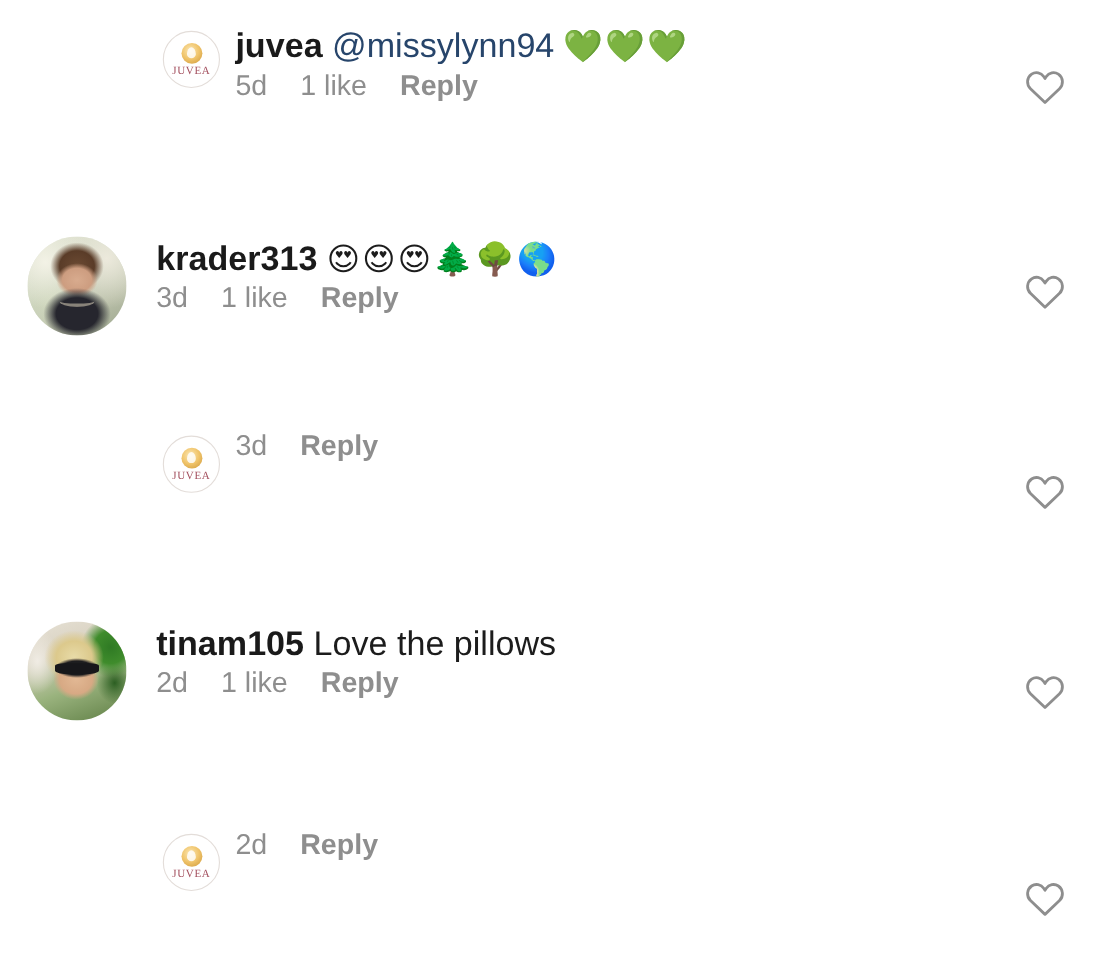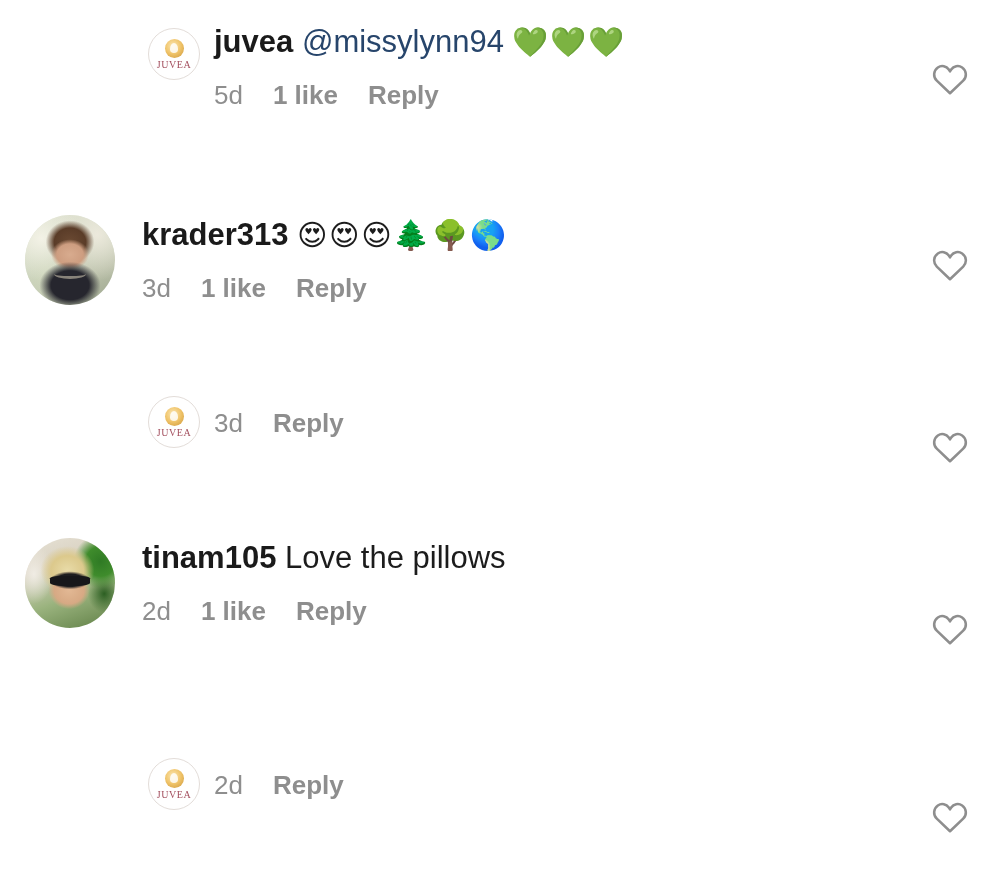--- a/index.html
+++ b/index.html
@@ -164,30 +164,29 @@
     color: #1c1c1c;
     font-weight: normal;
   }
   .c-emoji {
     font-family: "DejaVu Sans", sans-serif;
     font-size: 29px;
     letter-spacing: 2px;
   }
 
   .meta-row {
-    margin-top: 18px;
     display: flex;
     align-items: flex-start;
     color: #8e8e8e;
     font-size: 26px;
     line-height: 30px;
     white-space: nowrap;
   }
   .meta-time { margin-right: 30px; font-weight: normal; }
-  .meta-likes { margin-right: 30px; font-weight: bold; }
+  .meta-likes { margin-right: 30px; font-weight: normal; }
   .meta-reply { font-weight: bold; }
 
   
   .like-heart {
     position: absolute;
     right: 32px;
     width: 36px;
     height: 34px;
   }
   .like-heart svg { display: block; width: 100%; height: 100%; }
@@ -248,21 +247,21 @@
           <span class="meta-time">3d</span>
           <span class="meta-reply">Reply</span>
         </div>
       </div>
     </div>
     <div class="like-heart" style="top: 430px;">
       <svg viewBox="0 0 24 22" aria-hidden="true">
         <path d="M12 20.5 L3.2 12.1 C0.6 9.6 0.9 5.4 3.9 3.3 C6.4 1.6 9.6 2.4 11.2 4.7 L12 5.9 L12.8 4.7 C14.4 2.4 17.6 1.6 20.1 3.3 C23.1 5.4 23.4 9.6 20.8 12.1 Z" fill="none" stroke="#8e8e8e" stroke-width="1.7" stroke-linejoin="round"></path>
       </svg>
     </div>
-    <div class="comment-row level-top" style="top: 538px;">
+    <div class="comment-row level-top" style="top: 565px;">
       <div class="avatar top-level avatar-photo">
         <div class="photo-canvas photo-tinam"></div>
       </div>
       <div class="comment-body">
         <div class="comment-line"><span class="c-username">tinam105</span> <span class="c-text">Love the pillows</span></div>
         <div class="meta-row">
           <span class="meta-time">2d</span>
           <span class="meta-likes">1 like</span>
           <span class="meta-reply">Reply</span>
         </div>

